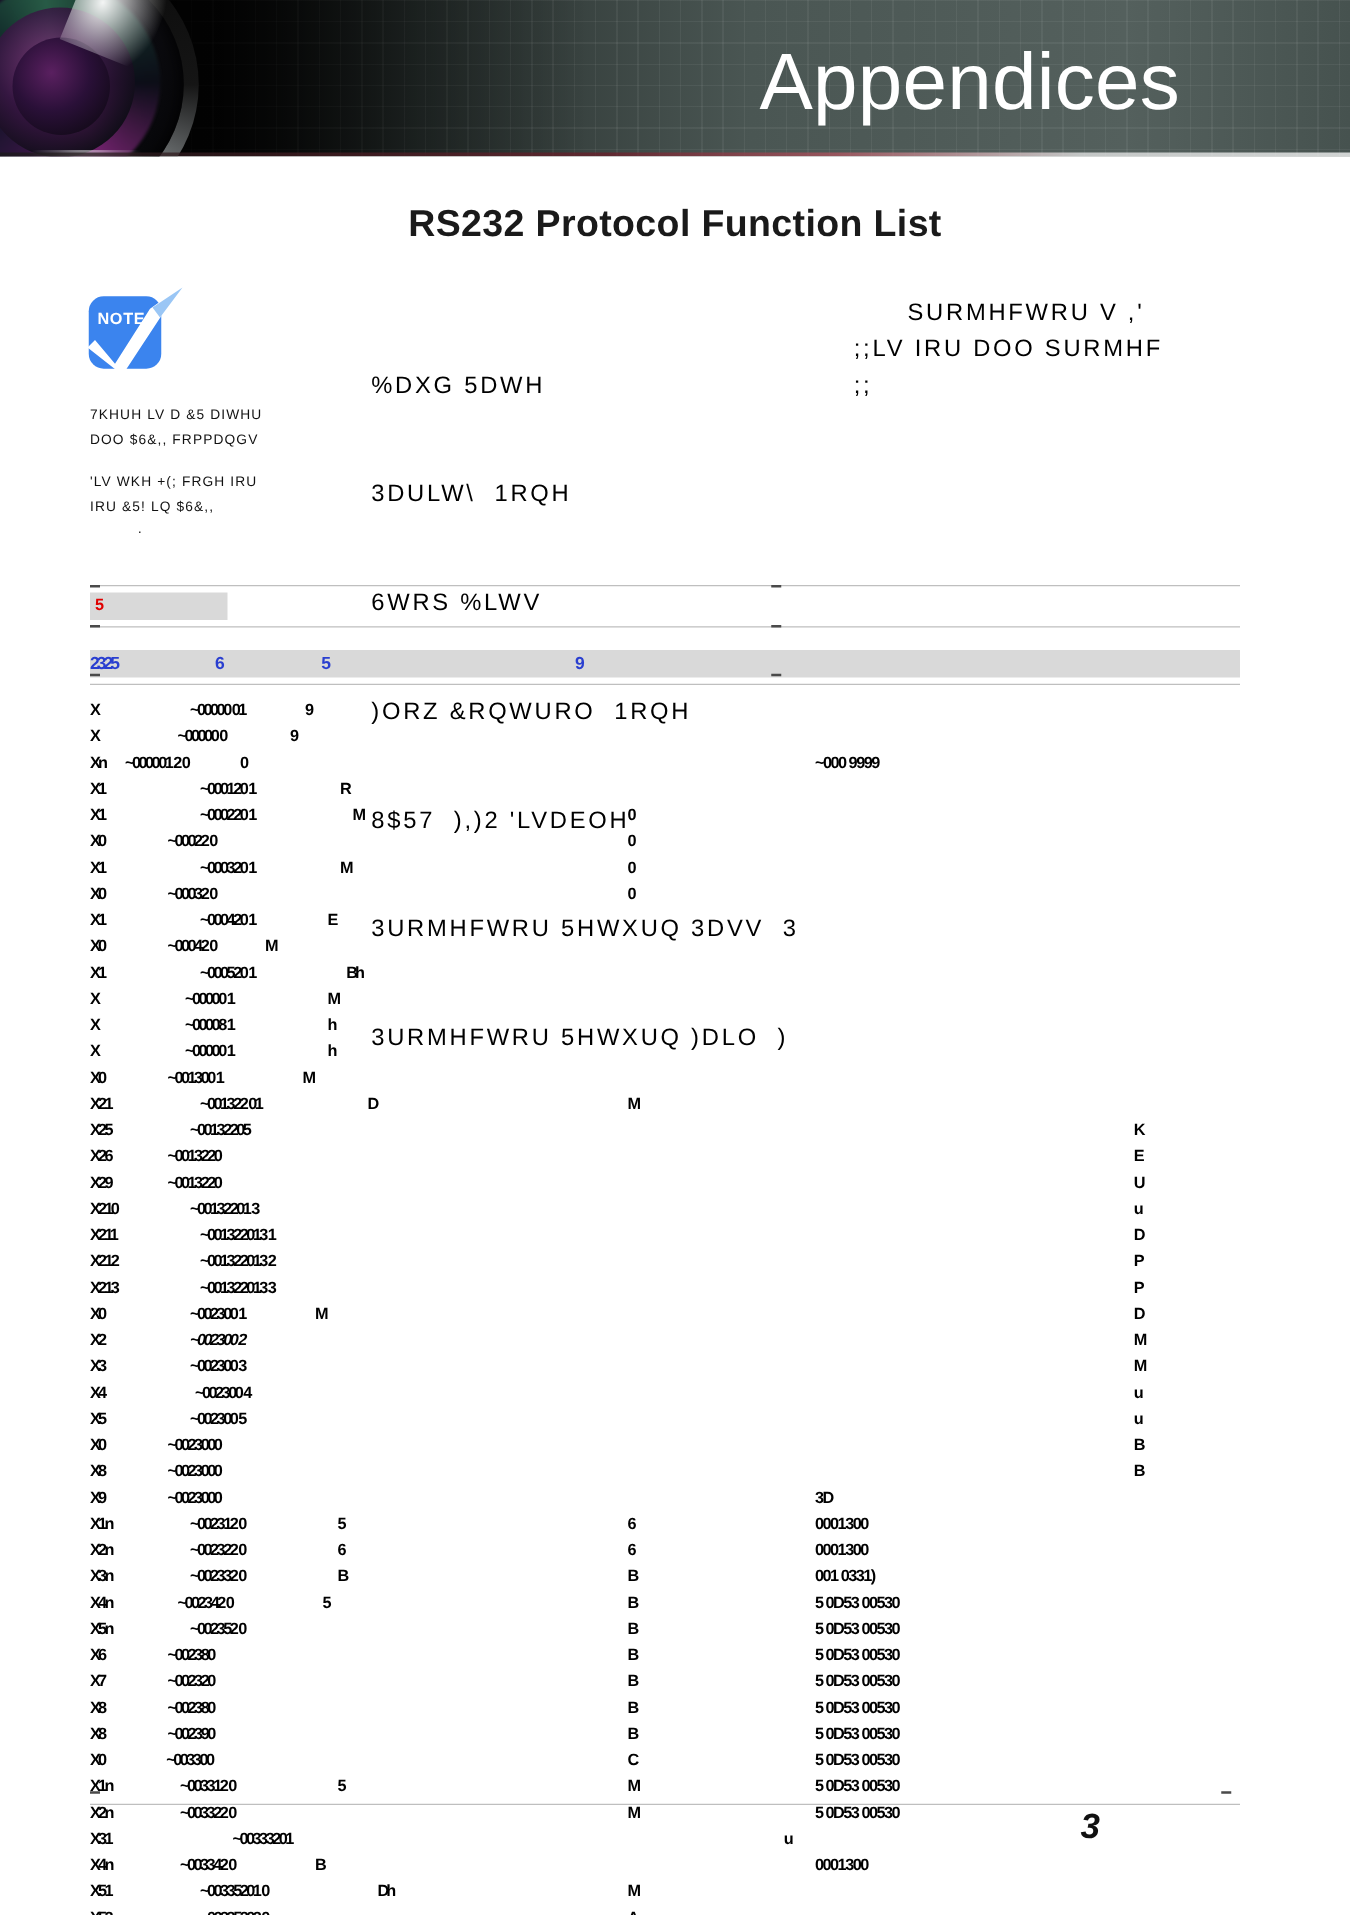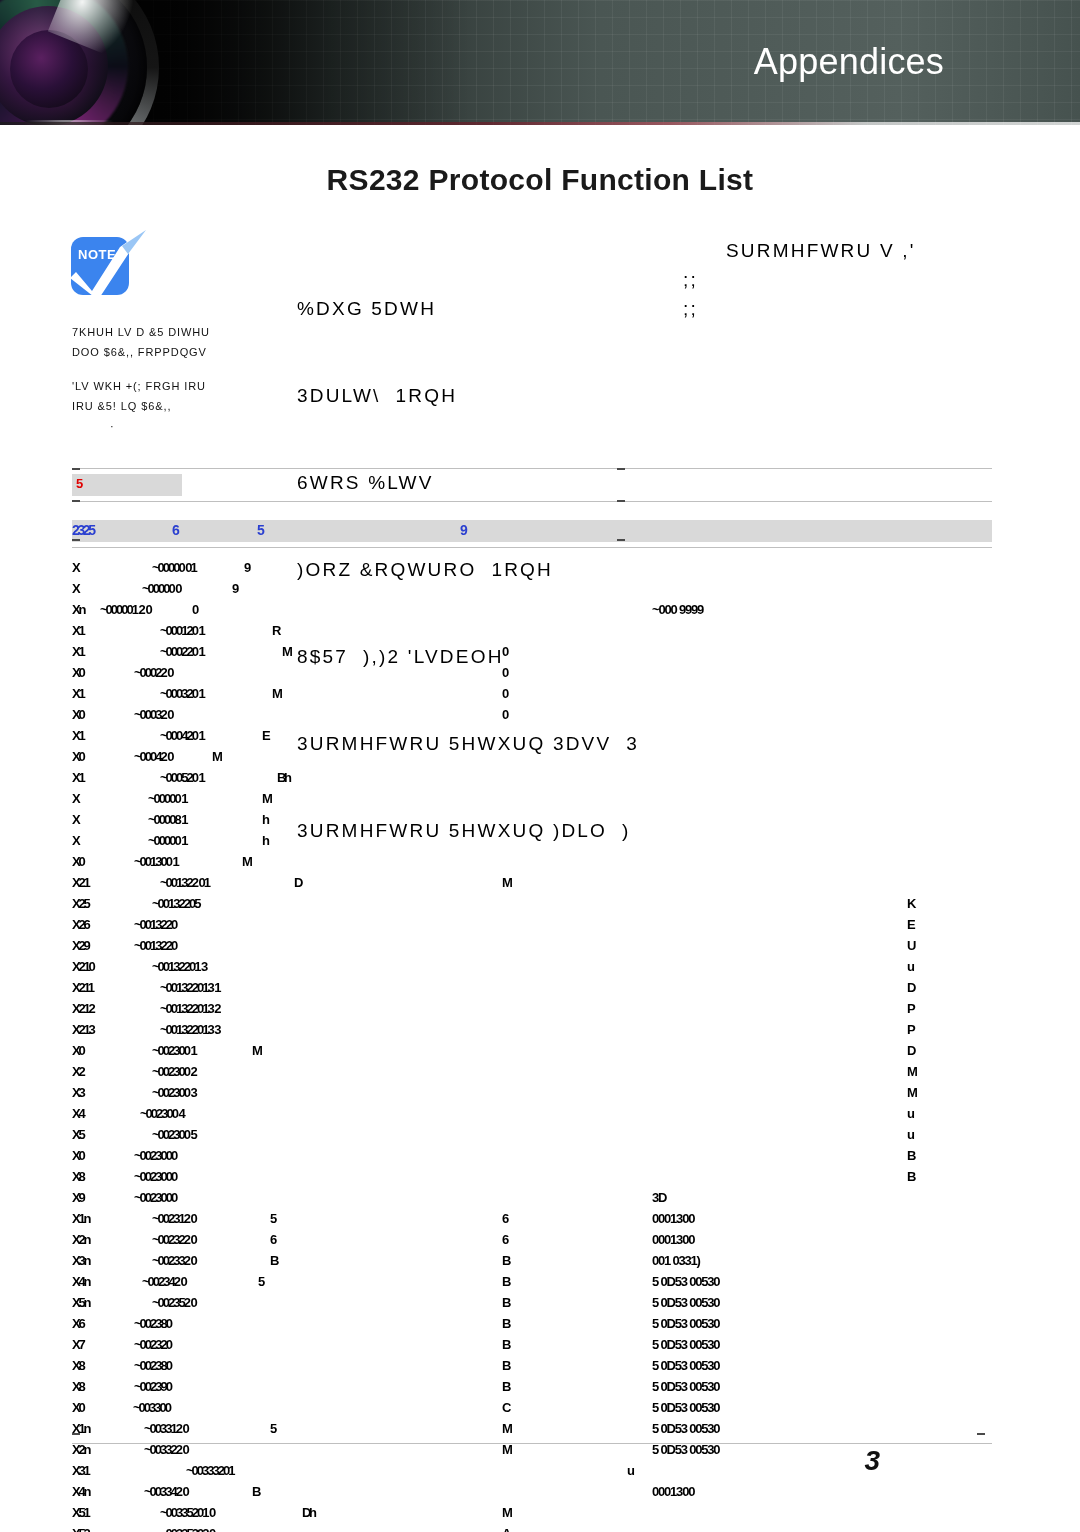--- a/index.html
+++ b/index.html
@@ -99,22 +99,22 @@
     background: radial-gradient(ellipse at 30% 60%, rgba(255,255,255,.95) 0%, rgba(255,255,255,.4) 40%, rgba(255,255,255,0) 72%);
     transform: rotate(22deg);
   }
   .lens-shine2 {
     position: absolute; left: 80px; top: 160px;
     width: 90px; height: 60px;
     background: radial-gradient(ellipse at 50% 30%, rgba(255,255,255,.85) 0%, rgba(255,255,255,.25) 45%, rgba(255,255,255,0) 75%);
   }
   .banner-title {
     position: absolute;
-    right: 136px; top: 44px;
-    font-size: 36px;
+    right: 136px; top: 33px;
+    font-size: 64px;
     font-weight: 400;
     color: #ffffff;
     letter-spacing: 0.2px;
     line-height: 1;
     white-space: nowrap;
   }
 
   
   .page-title {
     position: absolute;
@@ -308,20 +308,21 @@
   <span class="row">3URMHFWRU 5HWXUQ )DLO  )</span>
 </div>
 
 <div class="xx-col">
   <span class="row">;;</span>
   <span class="row">;;</span>
 </div>
 
 <div class="note-right">
   <span class="ln">SURMHFWRU V ,'</span>
+  <span class="ln" style="margin-left:-28px">LV IRU DOO SURMHF</span>
 </div>
 
 <div class="tbl">
 
   <div class="rule"></div>
   <div class="tick" style="left:0px;  top:0px;"></div>
   <div class="tick" style="left:545px;top:0px;"></div>
 
   <div class="band-top">
     <span class="band-top-lbl">5</span>
@@ -360,23 +361,23 @@
       <div class="r"><span class="c-id" style="left: 0px;">X0</span><span class="c-cmd" style="left: 62px;">~001300 1</span><span class="c-a" style="left: 170px;">M</span></div>
       <div class="r"><span class="c-id" style="left: 0px;">X21</span><span class="c-cmd" style="left: 88px;">~001322 01</span><span class="c-a" style="left: 222px;">D</span><span class="c-b">M</span></div>
       <div class="r"><span class="c-id" style="left: 0px;">X25</span><span class="c-cmd" style="left: 80px;">~00132205</span><span class="c-e">K</span></div>
       <div class="r"><span class="c-id" style="left: 0px;">X26</span><span class="c-cmd" style="left: 62px;">~0013220</span><span class="c-e">E</span></div>
       <div class="r"><span class="c-id" style="left: 0px;">X29</span><span class="c-cmd" style="left: 62px;">~0013220</span><span class="c-e">U</span></div>
       <div class="r"><span class="c-id" style="left: 0px;">X210</span><span class="c-cmd" style="left: 80px;">~00132201 3</span><span class="c-e">u</span></div>
       <div class="r"><span class="c-id" style="left: 0px;">X211</span><span class="c-cmd" style="left: 88px;">~001322013 1</span><span class="c-e">D</span></div>
       <div class="r"><span class="c-id" style="left: 0px;">X212</span><span class="c-cmd" style="left: 88px;">~001322013 2</span><span class="c-e">P</span></div>
       <div class="r"><span class="c-id" style="left: 0px;">X213</span><span class="c-cmd" style="left: 88px;">~001322013 3</span><span class="c-e">P</span></div>
       <div class="r"><span class="c-id" style="left: 0px;">X0</span><span class="c-cmd" style="left: 80px;">~002300 1</span><span class="c-a" style="left: 180px;">M</span><span class="c-e">D</span></div>
-      <div class="r"><span class="c-id" style="left: 0px;">X2</span><span class="c-cmd" style="left: 80px;">~002300 2</span><span class="c-e">M</span></div>
+      <div class="r"><span class="c-id" style="left: 0px;">X2</span><span class="c-cmd" style="left: 80px; font-style: italic;">~002300 2</span><span class="c-e">M</span></div>
       <div class="r"><span class="c-id" style="left: 0px;">X3</span><span class="c-cmd" style="left: 80px;">~002300 3</span><span class="c-e">M</span></div>
-      <div class="r"><span class="c-id" style="left: 0px;">X4</span><span class="c-cmd" style="left: 68px;">~002300 4</span><span class="c-e">u</span></div>
+      <div class="r"><span class="c-id" style="left: 0px;">X4</span><span class="c-cmd" style="left: 84px;">~002300 4</span><span class="c-e">u</span></div>
       <div class="r"><span class="c-id" style="left: 0px;">X5</span><span class="c-cmd" style="left: 80px;">~002300 5</span><span class="c-e">u</span></div>
       <div class="r"><span class="c-id" style="left: 0px;">X0</span><span class="c-cmd" style="left: 62px;">~0023000</span><span class="c-e">B</span></div>
       <div class="r"><span class="c-id" style="left: 0px;">X8</span><span class="c-cmd" style="left: 62px;">~0023000</span><span class="c-e">B</span></div>
       <div class="r"><span class="c-id" style="left: 0px;">X9</span><span class="c-cmd" style="left: 62px;">~0023000</span><span class="c-d">3D</span></div>
       <div class="r"><span class="c-id" style="left: 0px;">X1n</span><span class="c-cmd" style="left: 80px;">~002312 0</span><span class="c-a" style="left: 198px;">5</span><span class="c-b">6</span><span class="c-d">0001300</span></div>
       <div class="r"><span class="c-id" style="left: 0px;">X2n</span><span class="c-cmd" style="left: 80px;">~002322 0</span><span class="c-a" style="left: 198px;">6</span><span class="c-b">6</span><span class="c-d">0001300</span></div>
       <div class="r"><span class="c-id" style="left: 0px;">X3n</span><span class="c-cmd" style="left: 80px;">~002332 0</span><span class="c-a" style="left: 198px;">B</span><span class="c-b">B</span><span class="c-d">001 0331)</span></div>
       <div class="r"><span class="c-id" style="left: 0px;">X4n</span><span class="c-cmd" style="left: 70px;">~002342 0</span><span class="c-a" style="left: 186px;">5</span><span class="c-b">B</span><span class="c-d">5 0D53 00530</span></div>
       <div class="r"><span class="c-id" style="left: 0px;">X5n</span><span class="c-cmd" style="left: 80px;">~002352 0</span><span class="c-b">B</span><span class="c-d">5 0D53 00530</span></div>
       <div class="r"><span class="c-id" style="left: 0px;">X6</span><span class="c-cmd" style="left: 62px;">~002380</span><span class="c-b">B</span><span class="c-d">5 0D53 00530</span></div>

